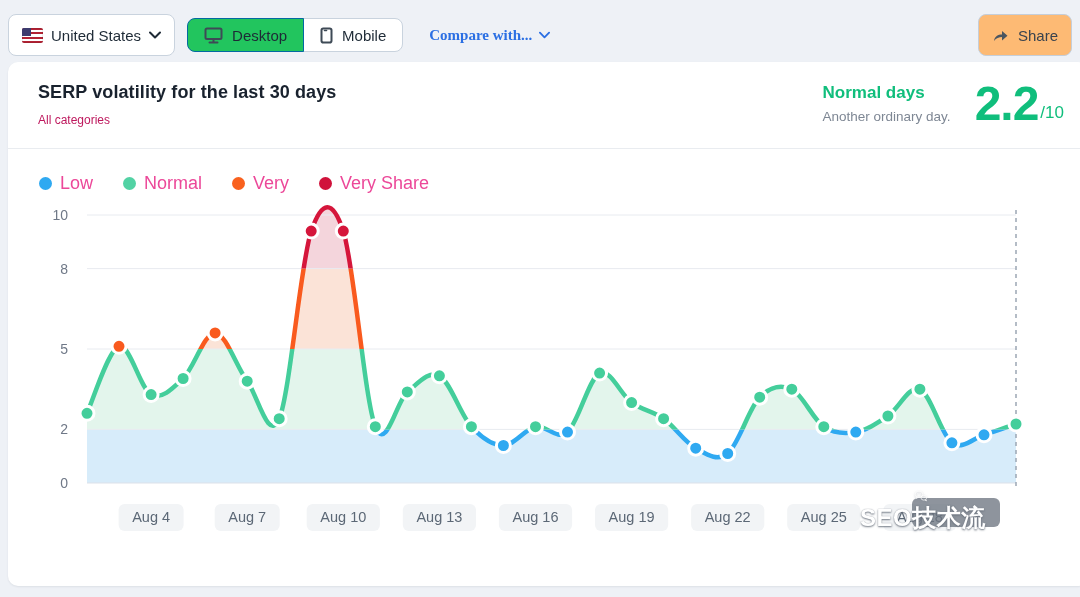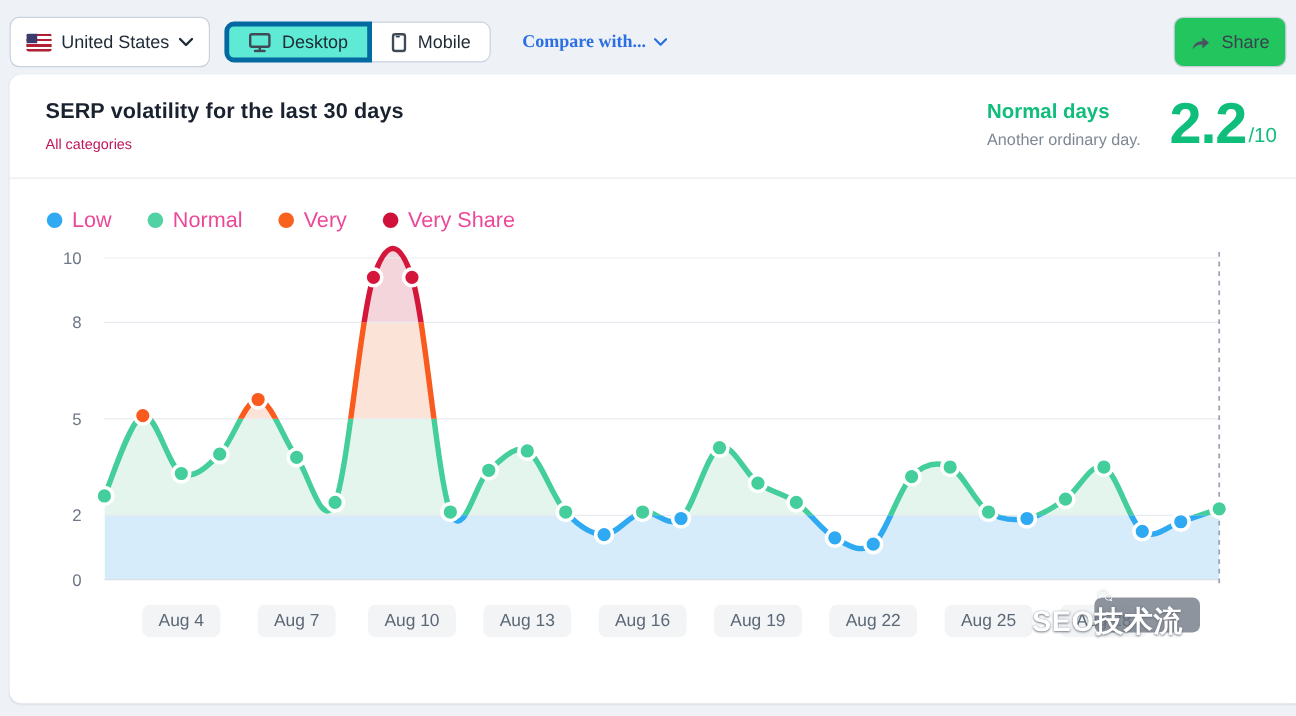--- a/index.html
+++ b/index.html
@@ -22,24 +22,24 @@
   .flag::after { content:""; position:absolute; left:0; top:0; width:9px; height:8px; background:#3C3B6E; }
   .chev { flex:0 0 auto; }
   .segmented { display:flex; align-items:stretch; }
   .seg {
     display:flex; align-items:center; gap:9px; height:34px; padding:0 16px;
     background:#fff; border:1px solid #C9D3DE; font-size:15px; color:#1E2A36;
     cursor:pointer; font-family:inherit;
   }
   .seg.first { border-radius:8px 0 0 8px; }
   .seg.last  { border-radius:0 8px 8px 0; margin-left:-1px; }
-  .seg.selected { background:#5eead4; border:4px solid #0369a1; position:relative; z-index:1; }
+  .seg.selected { background:#22c55e; border:1px solid #0369a1; position:relative; z-index:1; }
   .compare { display:flex; align-items:center; gap:7px; margin-left:14px;
     background:none; border:none; color:#2B6FE3; font-size:15px; font-weight:700; cursor:pointer; font-family:Liberation Serif, serif;}
-  .share { margin-left:auto; background:#22c55e; border:1px solid #C5CED9; color:#39434E; gap:9px; }
+  .share { margin-left:auto; background:#fdba74; border:1px solid #C5CED9; color:#39434E; gap:9px; }
   
   .card {
     position:absolute; left:8px; top:62px; width:1080px; height:524px;
     background:#fff; border-radius:10px; box-shadow:0 1px 2px rgba(27,36,48,.08);
   }
   .card-header { display:flex; justify-content:space-between; padding:20px 24px 0 30px; }
   .title { font-size:18px; font-weight:700; color:#19222E; letter-spacing:.1px; }
   .subtitle { font-size:12px; color:#be185d; margin-top:10px; }
   .head-right { display:flex; align-items:center; gap:24px; margin-top:-2px; }
   .status-label { font-size:17px; font-weight:700; color:#10BE7C; }

